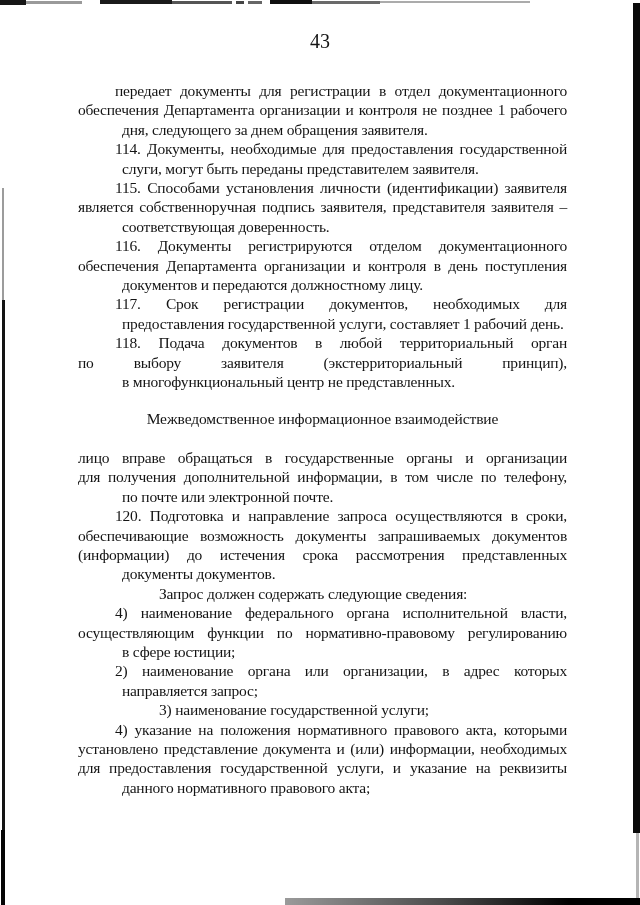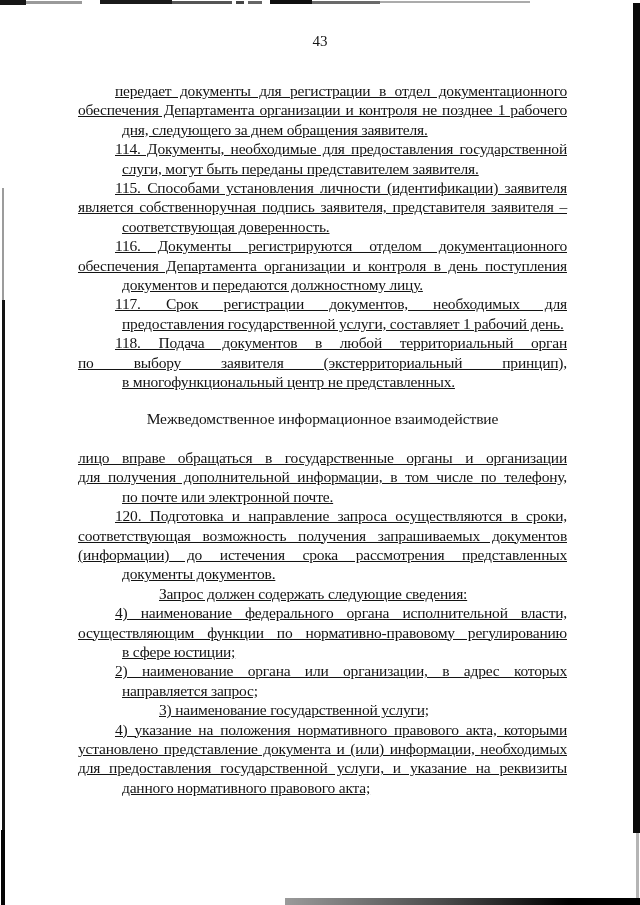--- a/index.html
+++ b/index.html
@@ -10,36 +10,35 @@
     background: #ffffff;
     overflow: hidden;
     font-family: "Liberation Serif", "DejaVu Serif", serif;
     color: #141414;
   }
   .pagenum {
     position: absolute;
     top: 30px; left: 0;
     width: 640px;
     text-align: center;
-    font-size: 15px;
+    font-size: 20px;
     line-height: 22px;
   }
   .column {
     position: absolute;
     left: 78px; top: 81px;
     width: 489px;
     font-size: 15.5px;
     letter-spacing: -0.2px;
   }
   .para { margin: 0; }
   .line {
     line-height: 19.4px;
     text-align: justify;
     text-align-last: justify;
-    text-decoration: underline;
   }
   .line.last { text-align-last: left; margin-left: 44px; }
   .line.indent { text-indent: 37px; }
   .heading {
     font-weight: normal;
     text-align: center;
     line-height: 19.4px;
     margin: 17px 0 20px 0;
     letter-spacing: -0.1px;
   }
@@ -117,21 +116,21 @@
         <div class="line last">в многофункциональный центр не представленных.</div>
       </div>
       <div class="heading">Межведомственное информационное взаимодействие</div>
       <div class="para">
         <div class="line">лицо вправе обращаться в государственные органы и организации</div>
         <div class="line">для получения дополнительной информации, в том числе по телефону,</div>
         <div class="line last">по почте или электронной почте.</div>
       </div>
       <div class="para">
         <div class="line indent">120. Подготовка и направление запроса осуществляются в сроки,</div>
-        <div class="line">соответствующая возможность получения запрашиваемых документов</div>
+        <div class="line">обеспечивающие возможность документы запрашиваемых документов</div>
         <div class="line">(информации) до истечения срока рассмотрения представленных</div>
         <div class="line last">документы документов.</div>
       </div>
       <div class="para">
         <div class="line last indent">Запрос должен содержать следующие сведения:</div>
       </div>
       <div class="para">
         <div class="line indent">4) наименование федерального органа исполнительной власти,</div>
         <div class="line">осуществляющим функции по нормативно-правовому регулированию</div>
         <div class="line last">в сфере юстиции;</div>

